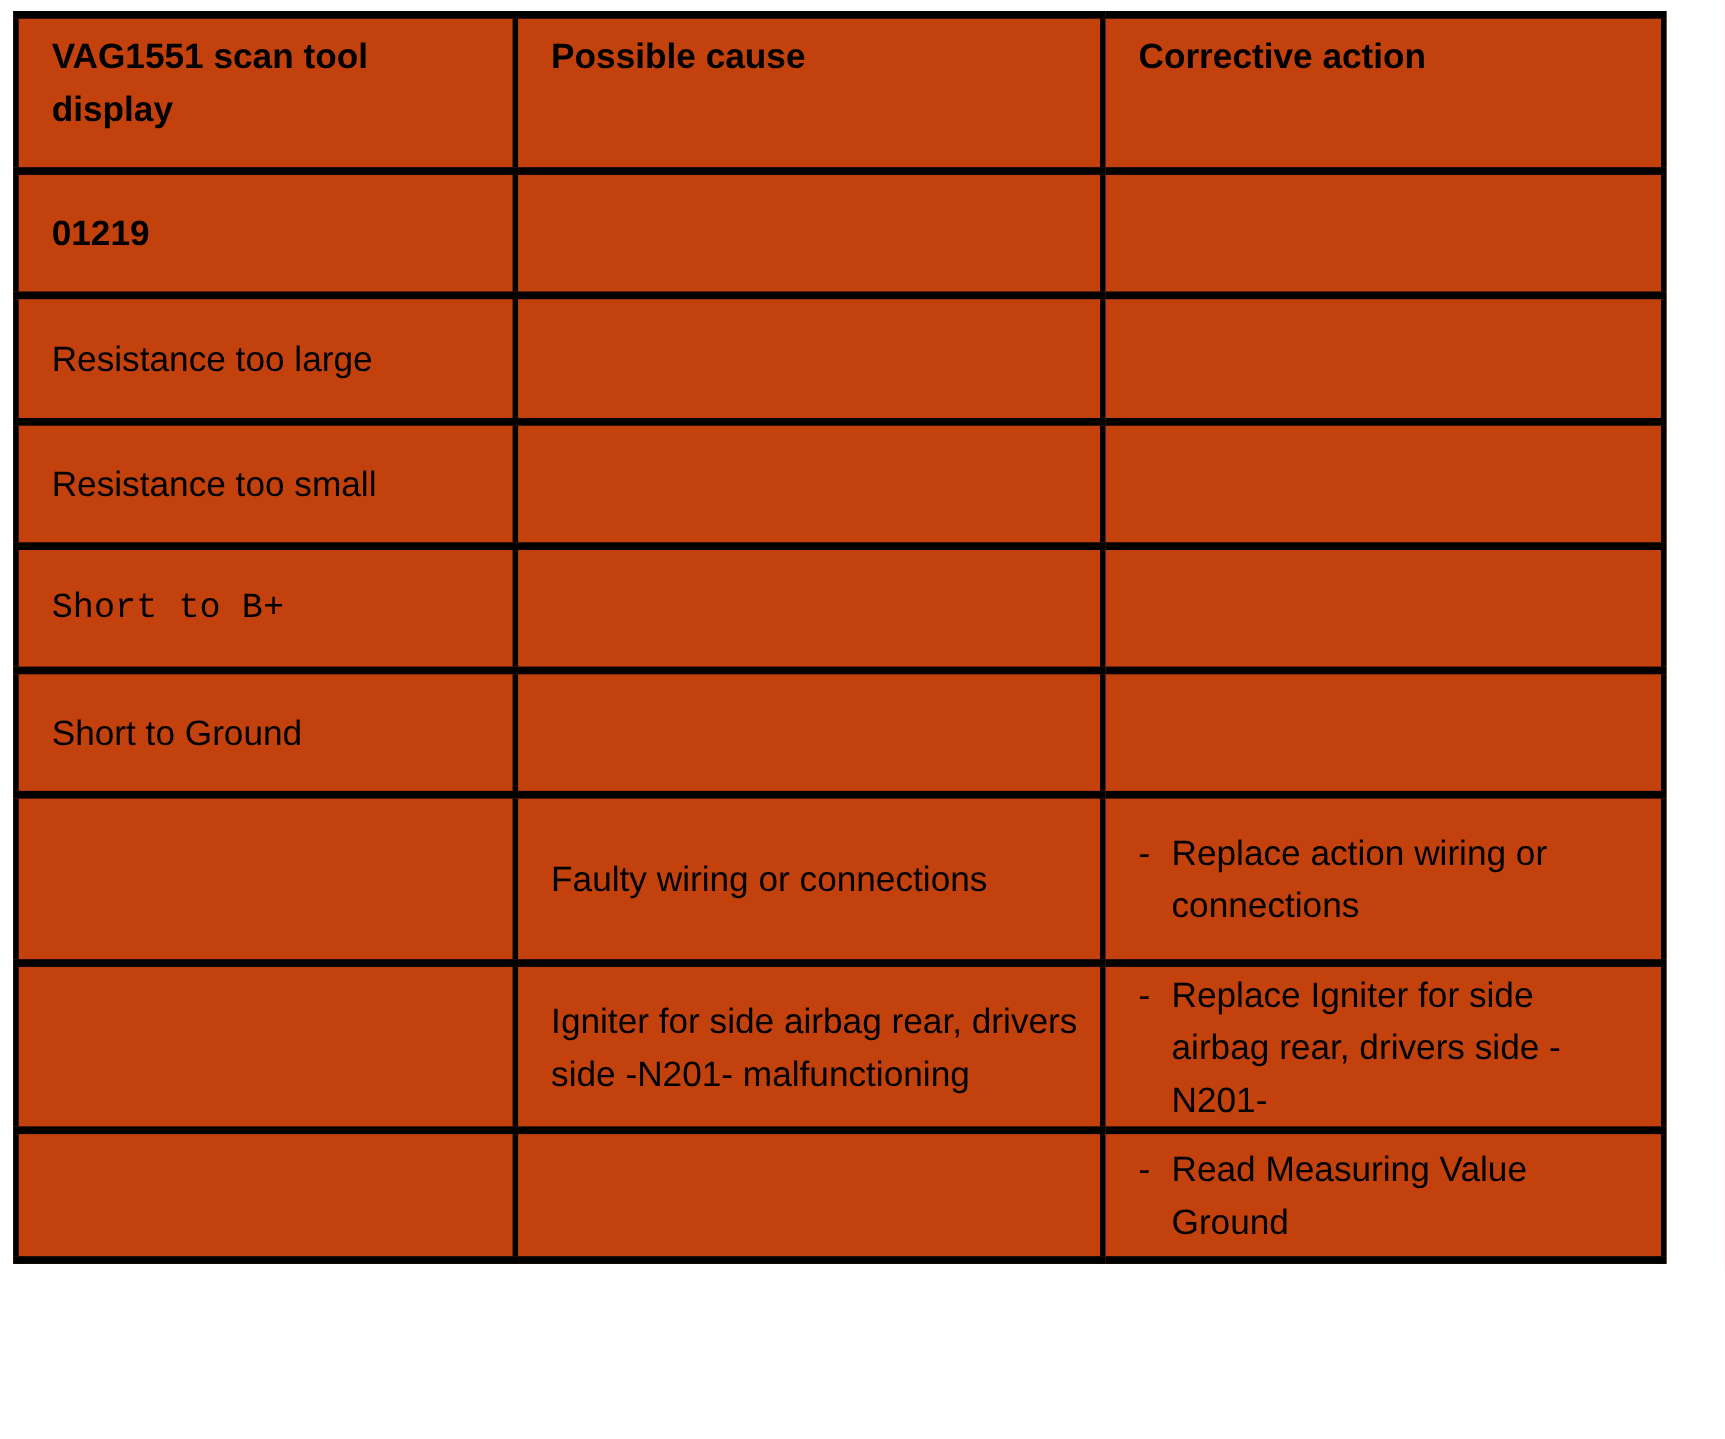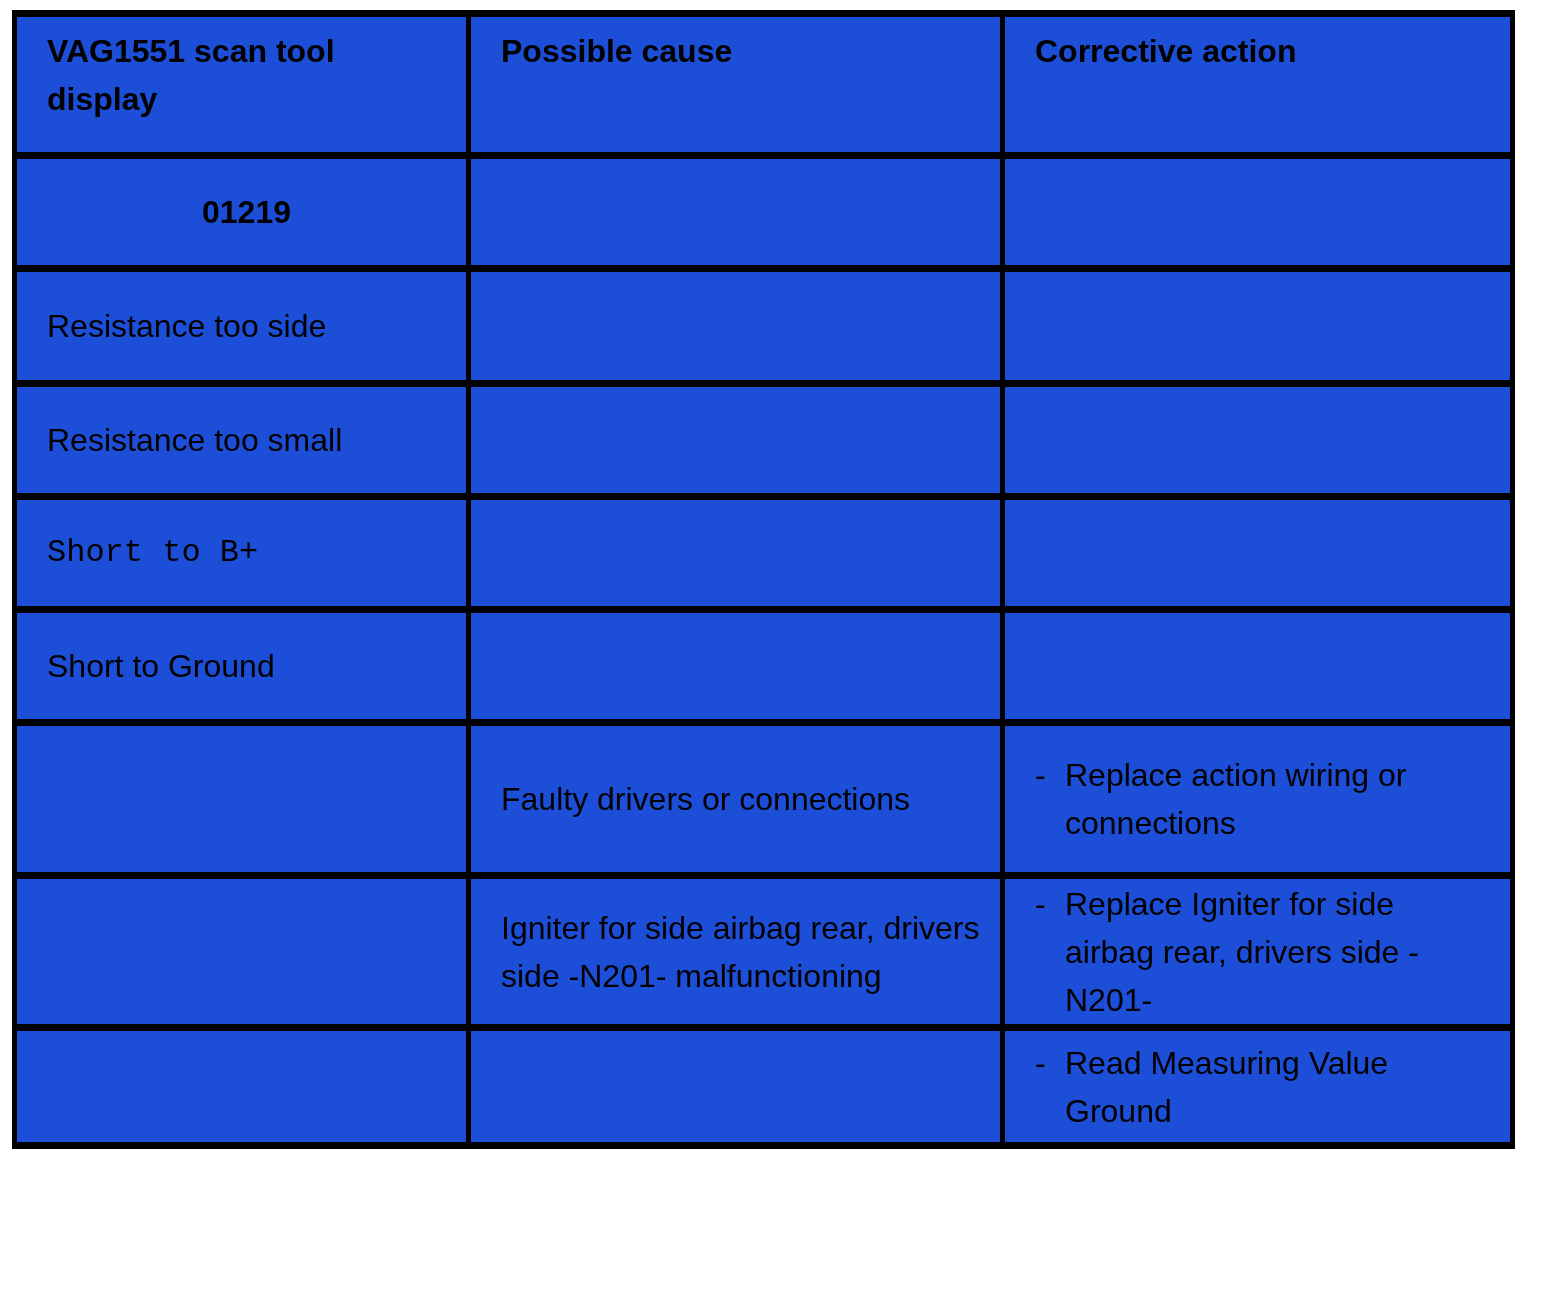--- a/index.html
+++ b/index.html
@@ -10,21 +10,21 @@
     height: 1308px;
     font-family: "Liberation Sans", sans-serif;
     color: #000000;
   }
 
   table.fault-table {
     border-collapse: collapse;
     table-layout: fixed;
     margin: 10px 0 0 12px;
     width: 1498px;
-    background: #1d4ed8;
+    background: #c2410c;
   }
 
   td {
     border-left: 5px solid #000;
     border-right: 5px solid #000;
     border-top: 7px solid #000;
     border-bottom: 7px solid #000;
     vertical-align: middle;
     padding: 0 20px 0 30px;
     font-size: 32px;
@@ -44,21 +44,21 @@
   tr.r1 { height: 113px; }
   tr.r2 { height: 148px; }
   tr.r3 { height: 115px; }
   tr.r4 { height: 113px; }
   tr.r5 { height: 113px; font-family: Liberation Mono, monospace; }
   tr.r6 { height: 113px; }
   tr.r7 { height: 153px; }
   tr.r8 { height: 152px; }
   tr.r9 { height: 118px; }
 
-  .code-cell { font-weight: bold; text-align: center; }
+  .code-cell { font-weight: bold; }
 
   
   .action-item {
     display: flex;
     align-items: flex-start;
     padding-left: 0;
   }
   .action-item .bullet {
     flex: 0 0 30px;
     width: 30px;
@@ -84,21 +84,21 @@
     </tr>
 
     <tr class="r1">
       <td class="code-cell">01219</td>
       <td></td>
       <td></td>
     </tr>
 
 
     <tr class="r3">
-      <td>Resistance too side</td>
+      <td>Resistance too large</td>
       <td></td>
       <td></td>
     </tr>
 
     <tr class="r4">
       <td>Resistance too small</td>
       <td></td>
       <td></td>
     </tr>
 
@@ -109,21 +109,21 @@
     </tr>
 
     <tr class="r6">
       <td>Short to Ground</td>
       <td></td>
       <td></td>
     </tr>
 
     <tr class="r7">
       <td></td>
-      <td>Faulty drivers or connections</td>
+      <td>Faulty wiring or connections</td>
       <td>
         <div class="action-item">
           <span class="bullet">-</span>
           <span class="action-text">Replace action wiring or connections</span>
         </div>
       </td>
     </tr>
 
     <tr class="r8">
       <td></td>

